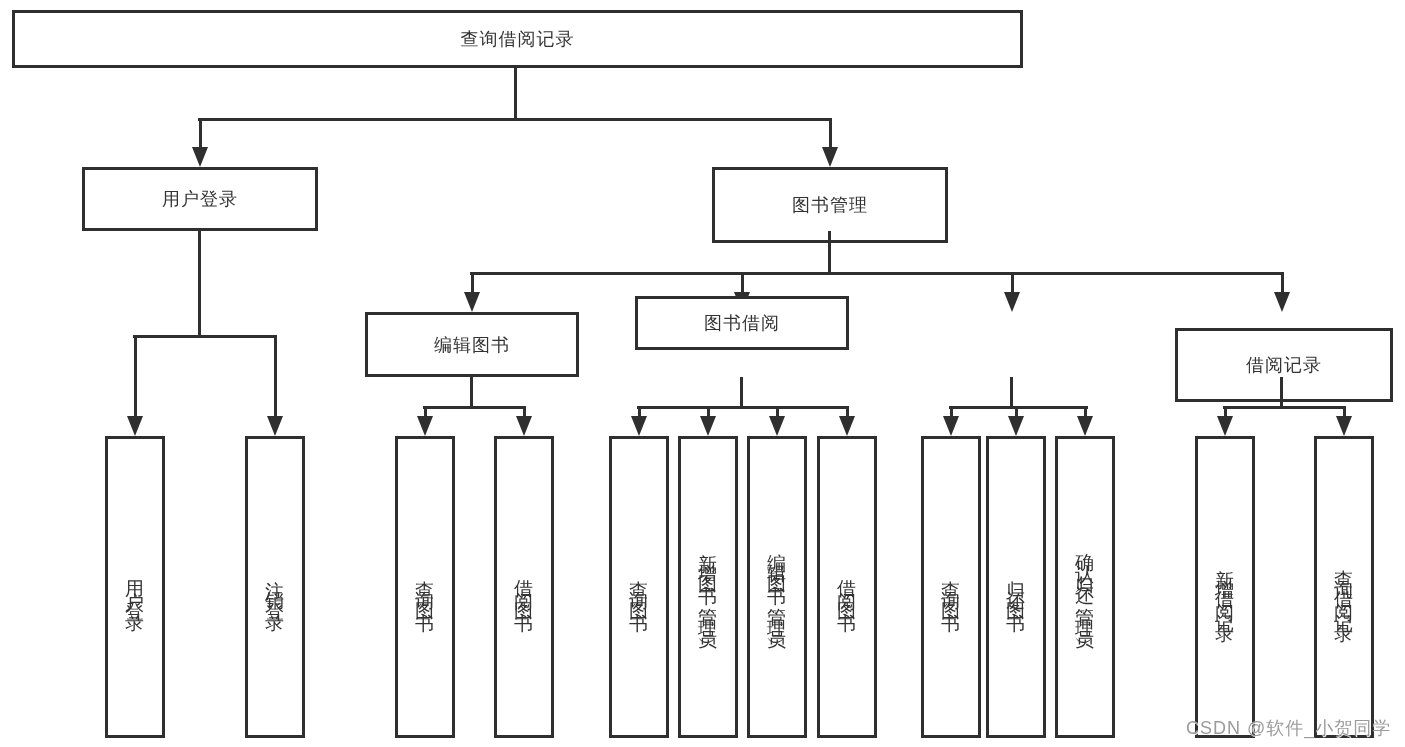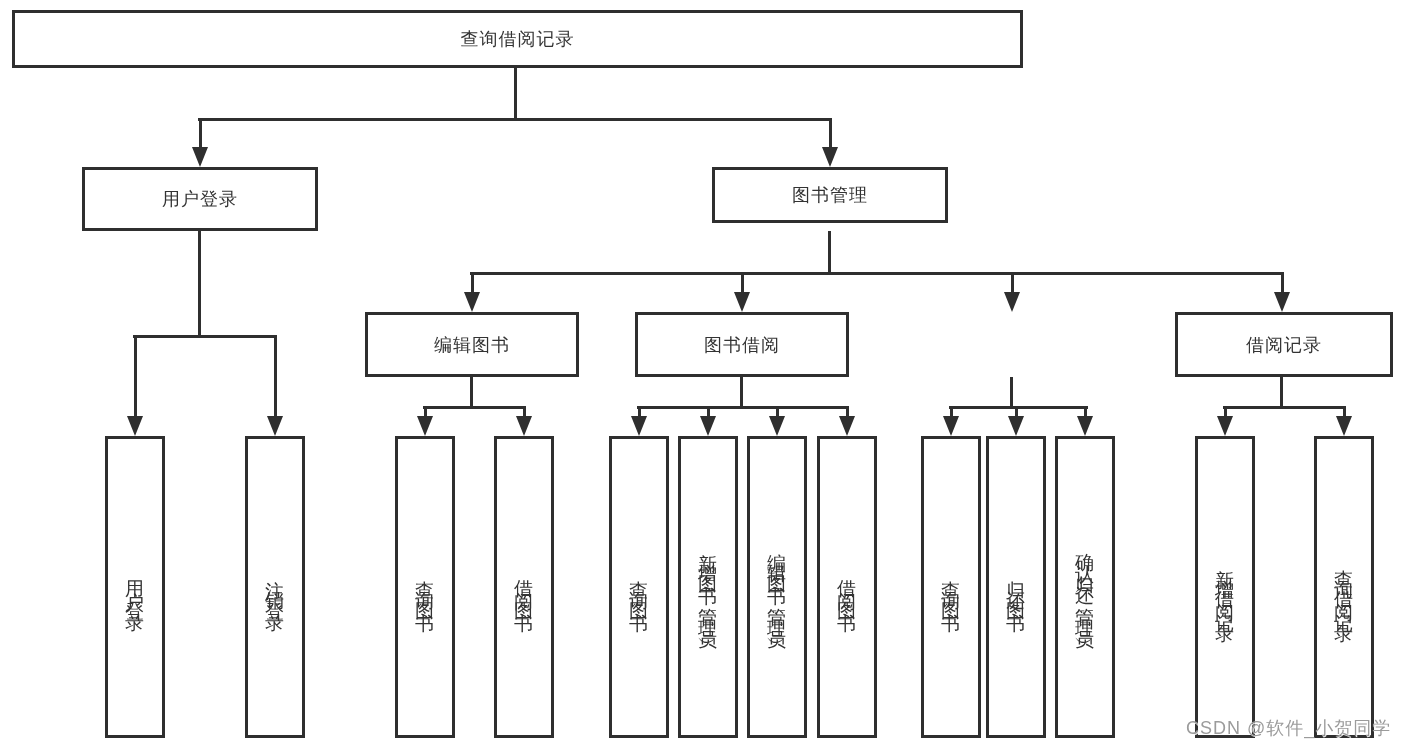--- a/index.html
+++ b/index.html
@@ -79,21 +79,21 @@
       <div class="head"></div>
   </div>
   <div class="arrow" style="left:822px;top:121px;height:46px;">
     <div class="stem"></div>
       <div class="head"></div>
   </div>
 
   <div class="node" style="left:82px;top:167px;width:236px;height:64px;">
     <span class="hlabel">用户登录</span>
   </div>
-  <div class="node" style="left:712px;top:167px;width:236px;height:56px;">
+  <div class="node" style="left:712px;top:167px;width:236px;height:76px;">
     <span class="hlabel">图书管理</span>
   </div>
 
   <div class="vline" style="left:198px;top:231px;height:107px;"></div>
   <div class="hline" style="left:133px;top:335px;width:144px;"></div>
   <div class="arrow" style="left:127px;top:338px;height:98px;">
     <div class="stem"></div>
       <div class="head"></div>
   </div>
   <div class="arrow" style="left:267px;top:338px;height:98px;">
@@ -116,24 +116,24 @@
       <div class="head"></div>
   </div>
   <div class="arrow" style="left:1274px;top:275px;height:37px;">
     <div class="stem"></div>
       <div class="head"></div>
   </div>
 
   <div class="node" style="left:365px;top:312px;width:214px;height:65px;">
     <span class="hlabel">编辑图书</span>
   </div>
-  <div class="node" style="left:635px;top:312px;width:214px;height:65px;">
+  <div class="node" style="left:635px;top:296px;width:214px;height:54px;">
     <span class="hlabel">图书借阅</span>
   </div>
-  <div class="node" style="left:1175px;top:312px;width:218px;height:65px;">
+  <div class="node" style="left:1175px;top:328px;width:218px;height:74px;">
     <span class="hlabel">借阅记录</span>
   </div>
 
   <div class="vline" style="left:470px;top:377px;height:32px;"></div>
   <div class="hline" style="left:423px;top:406px;width:103px;"></div>
   <div class="arrow" style="left:417px;top:409px;height:27px;">
     <div class="stem"></div>
       <div class="head"></div>
   </div>
   <div class="arrow" style="left:516px;top:409px;height:27px;">

